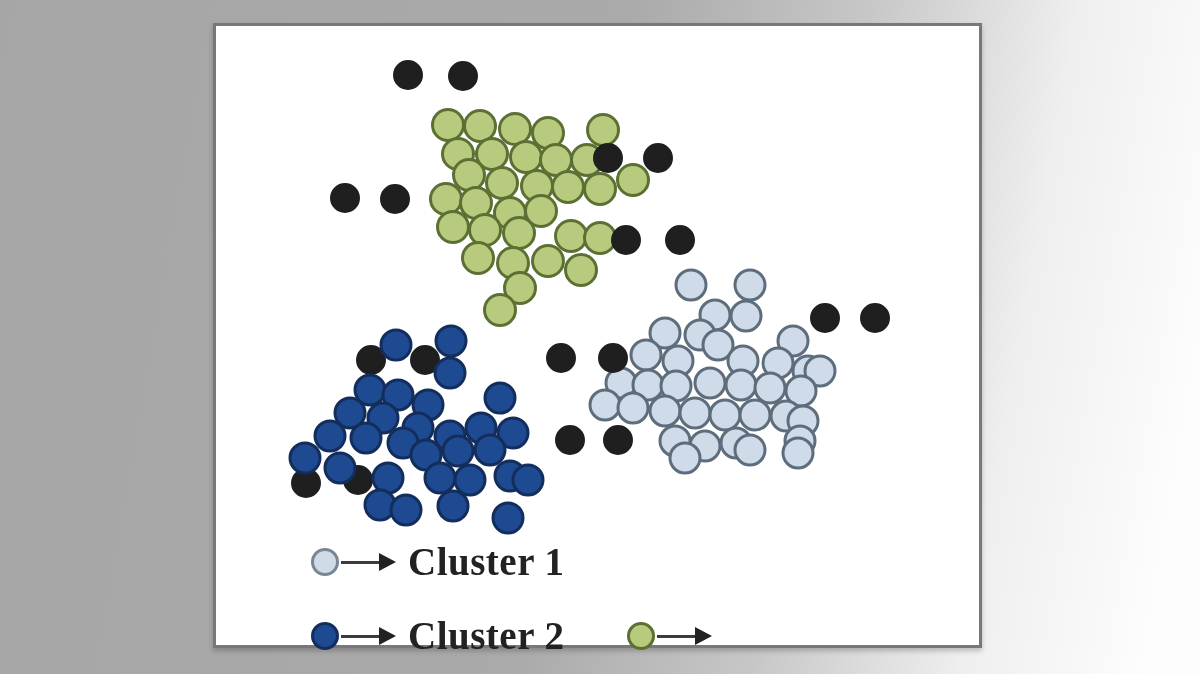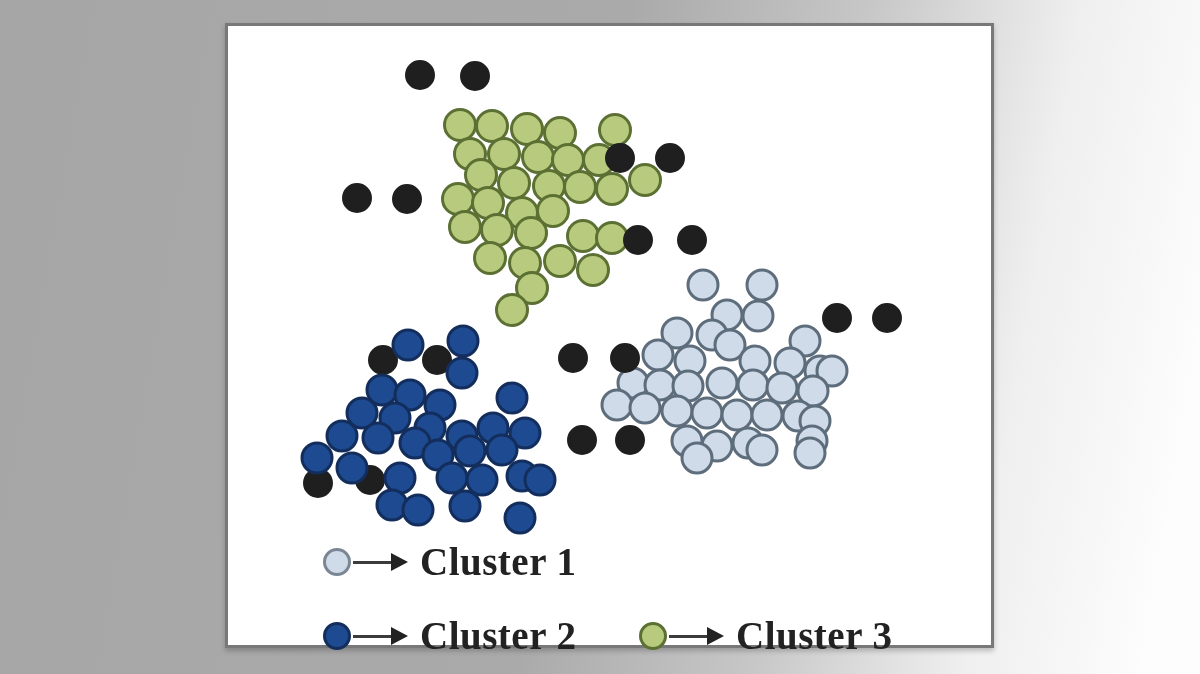--- a/index.html
+++ b/index.html
@@ -2,21 +2,21 @@
 <html><head>
 <meta charset="utf-8">
 <style>
   html,body{margin:0;padding:0;}
   body{width:1200px;height:674px;overflow:hidden;
        font-family:"Liberation Serif","DejaVu Serif",serif;}
   .stage{position:relative;width:1200px;height:674px;
          background:linear-gradient(100deg,#a6a6a6 0%,#aaaaab 48%,#c7c7c7 66%,#efefef 82%,#fdfdfd 96%);}
   .panel{position:absolute;left:213px;top:23px;width:769px;height:625px;
          box-sizing:border-box;background:#ffffff;border:3px solid #787878;
-         box-shadow:0 3px 5px rgba(0,0,0,0.22);margin-left:12px;}
+         box-shadow:0 3px 5px rgba(0,0,0,0.22);}
   .plot{position:absolute;left:0;top:0;width:100%;height:100%;}
   .dot{position:absolute;border-radius:50%;box-sizing:border-box;
        transform:translate(-50%,-50%);}
   .legend{position:absolute;left:0;top:0;width:100%;height:100%;pointer-events:none;}
   .legend-item{position:absolute;display:flex;align-items:center;height:44px;}
   .legend-item.col-left{left:95px;}
   .legend-item.col-right{left:411px;}
   .legend-item.row-1{top:514px;}
   .legend-item.row-2{top:588px;}
   .swatch{width:28px;height:28px;border-radius:50%;box-sizing:border-box;
@@ -169,17 +169,16 @@
             <span class="head"></span>
           </span>
         <span class="legend-label">Cluster 2</span>
       </div>
       <div class="legend-item col-right row-2">
         <span class="swatch" style="background: rgb(183, 202, 125); border: 3px solid rgb(92, 112, 51);"></span>
         <span class="arrow">
             <span class="shaft"></span>
             <span class="head"></span>
           </span>
-        <span class="legend-label">Cluster 3</span>
       </div>
     </div>
   </div>
 </div>
 
 </body></html>

